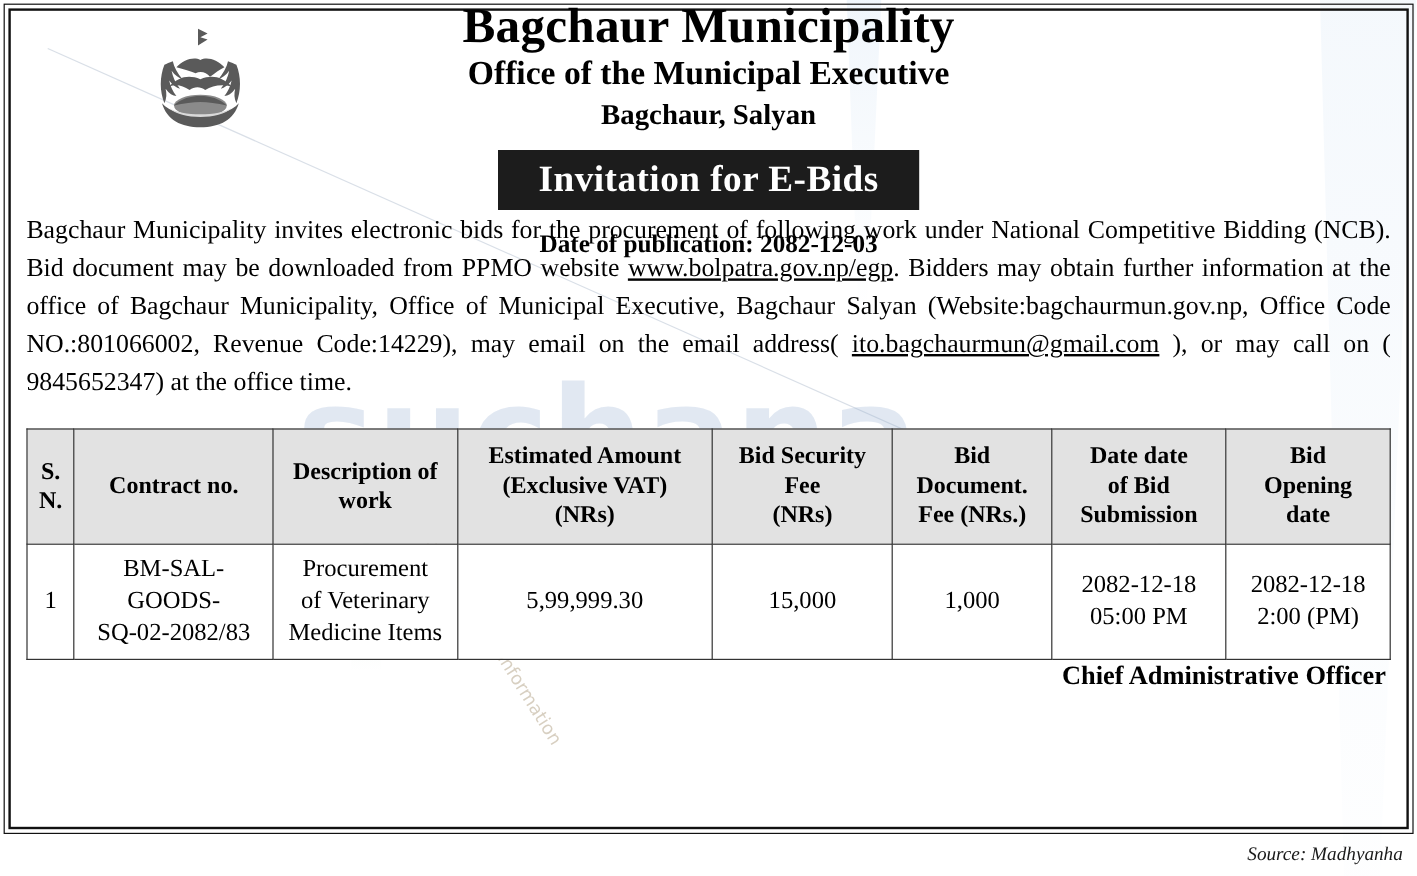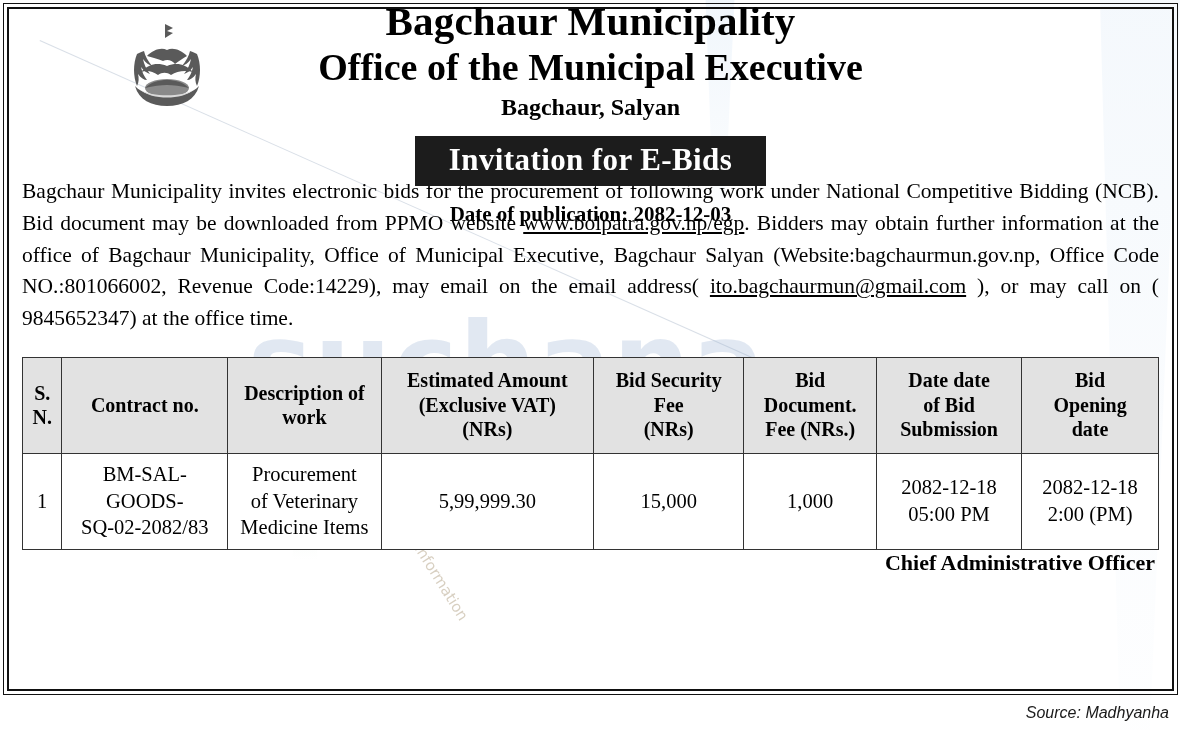--- a/index.html
+++ b/index.html
@@ -133,21 +133,21 @@
   #masthead-titles {
     text-align: center;
   }
   #org-name {
     font-size: 41px;
     font-weight: bold;
     line-height: 1.07;
     letter-spacing: .2px;
   }
   #office-name {
-    font-size: 38px;
+    font-size: 28px;
     font-weight: bold;
     line-height: 1.12;
     margin-top: 2px;
   }
   #place-name {
     font-size: 24px;
     font-weight: bold;
     margin-top: 6px;
   }
 
@@ -229,21 +229,21 @@
     font-weight: bold;
     margin-top: 0;
     padding-right: 4px;
   }
 
   
   #source-line {
     position: absolute;
     right: 12px;
     bottom: 8px;
-    font-family: Liberation Sans, sans-serif;
+    font-family: Liberation Serif, serif;
     font-style: italic;
     font-size: 16px;
     color: #1a1a1a;
     z-index: 3;
   }
 </style>
 </head>
 <body>
 
 <div id="notice-page">

